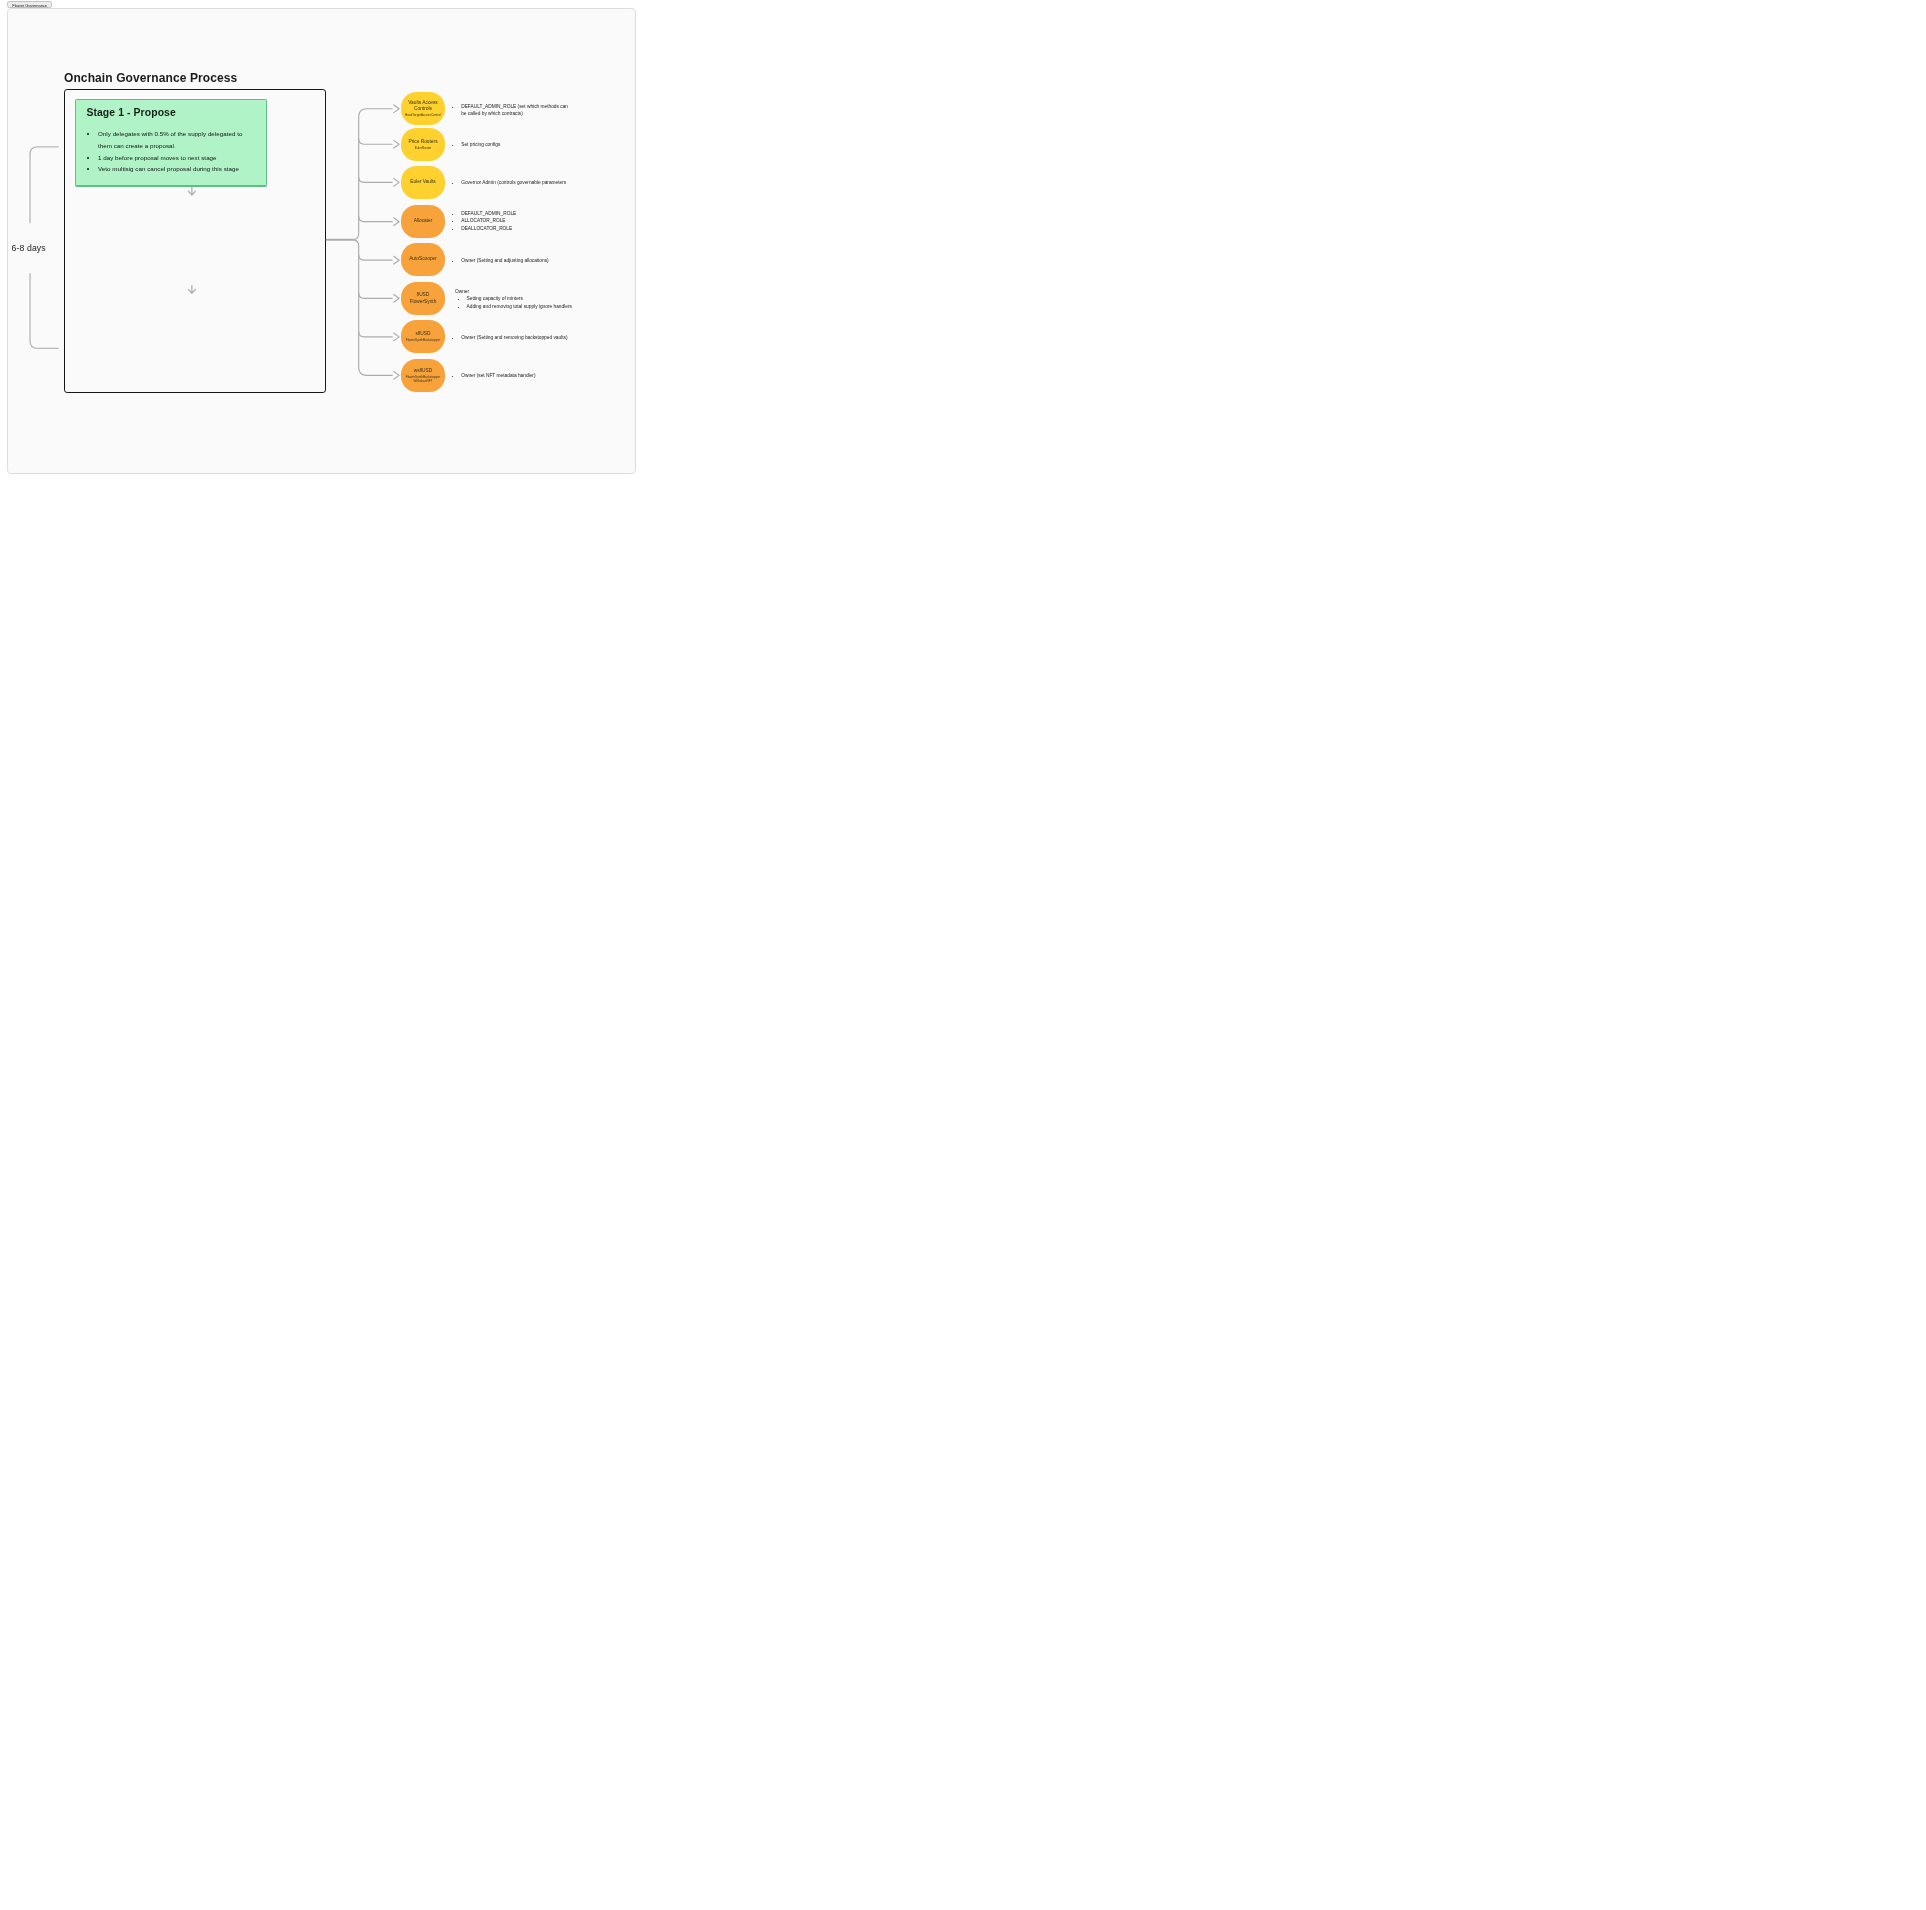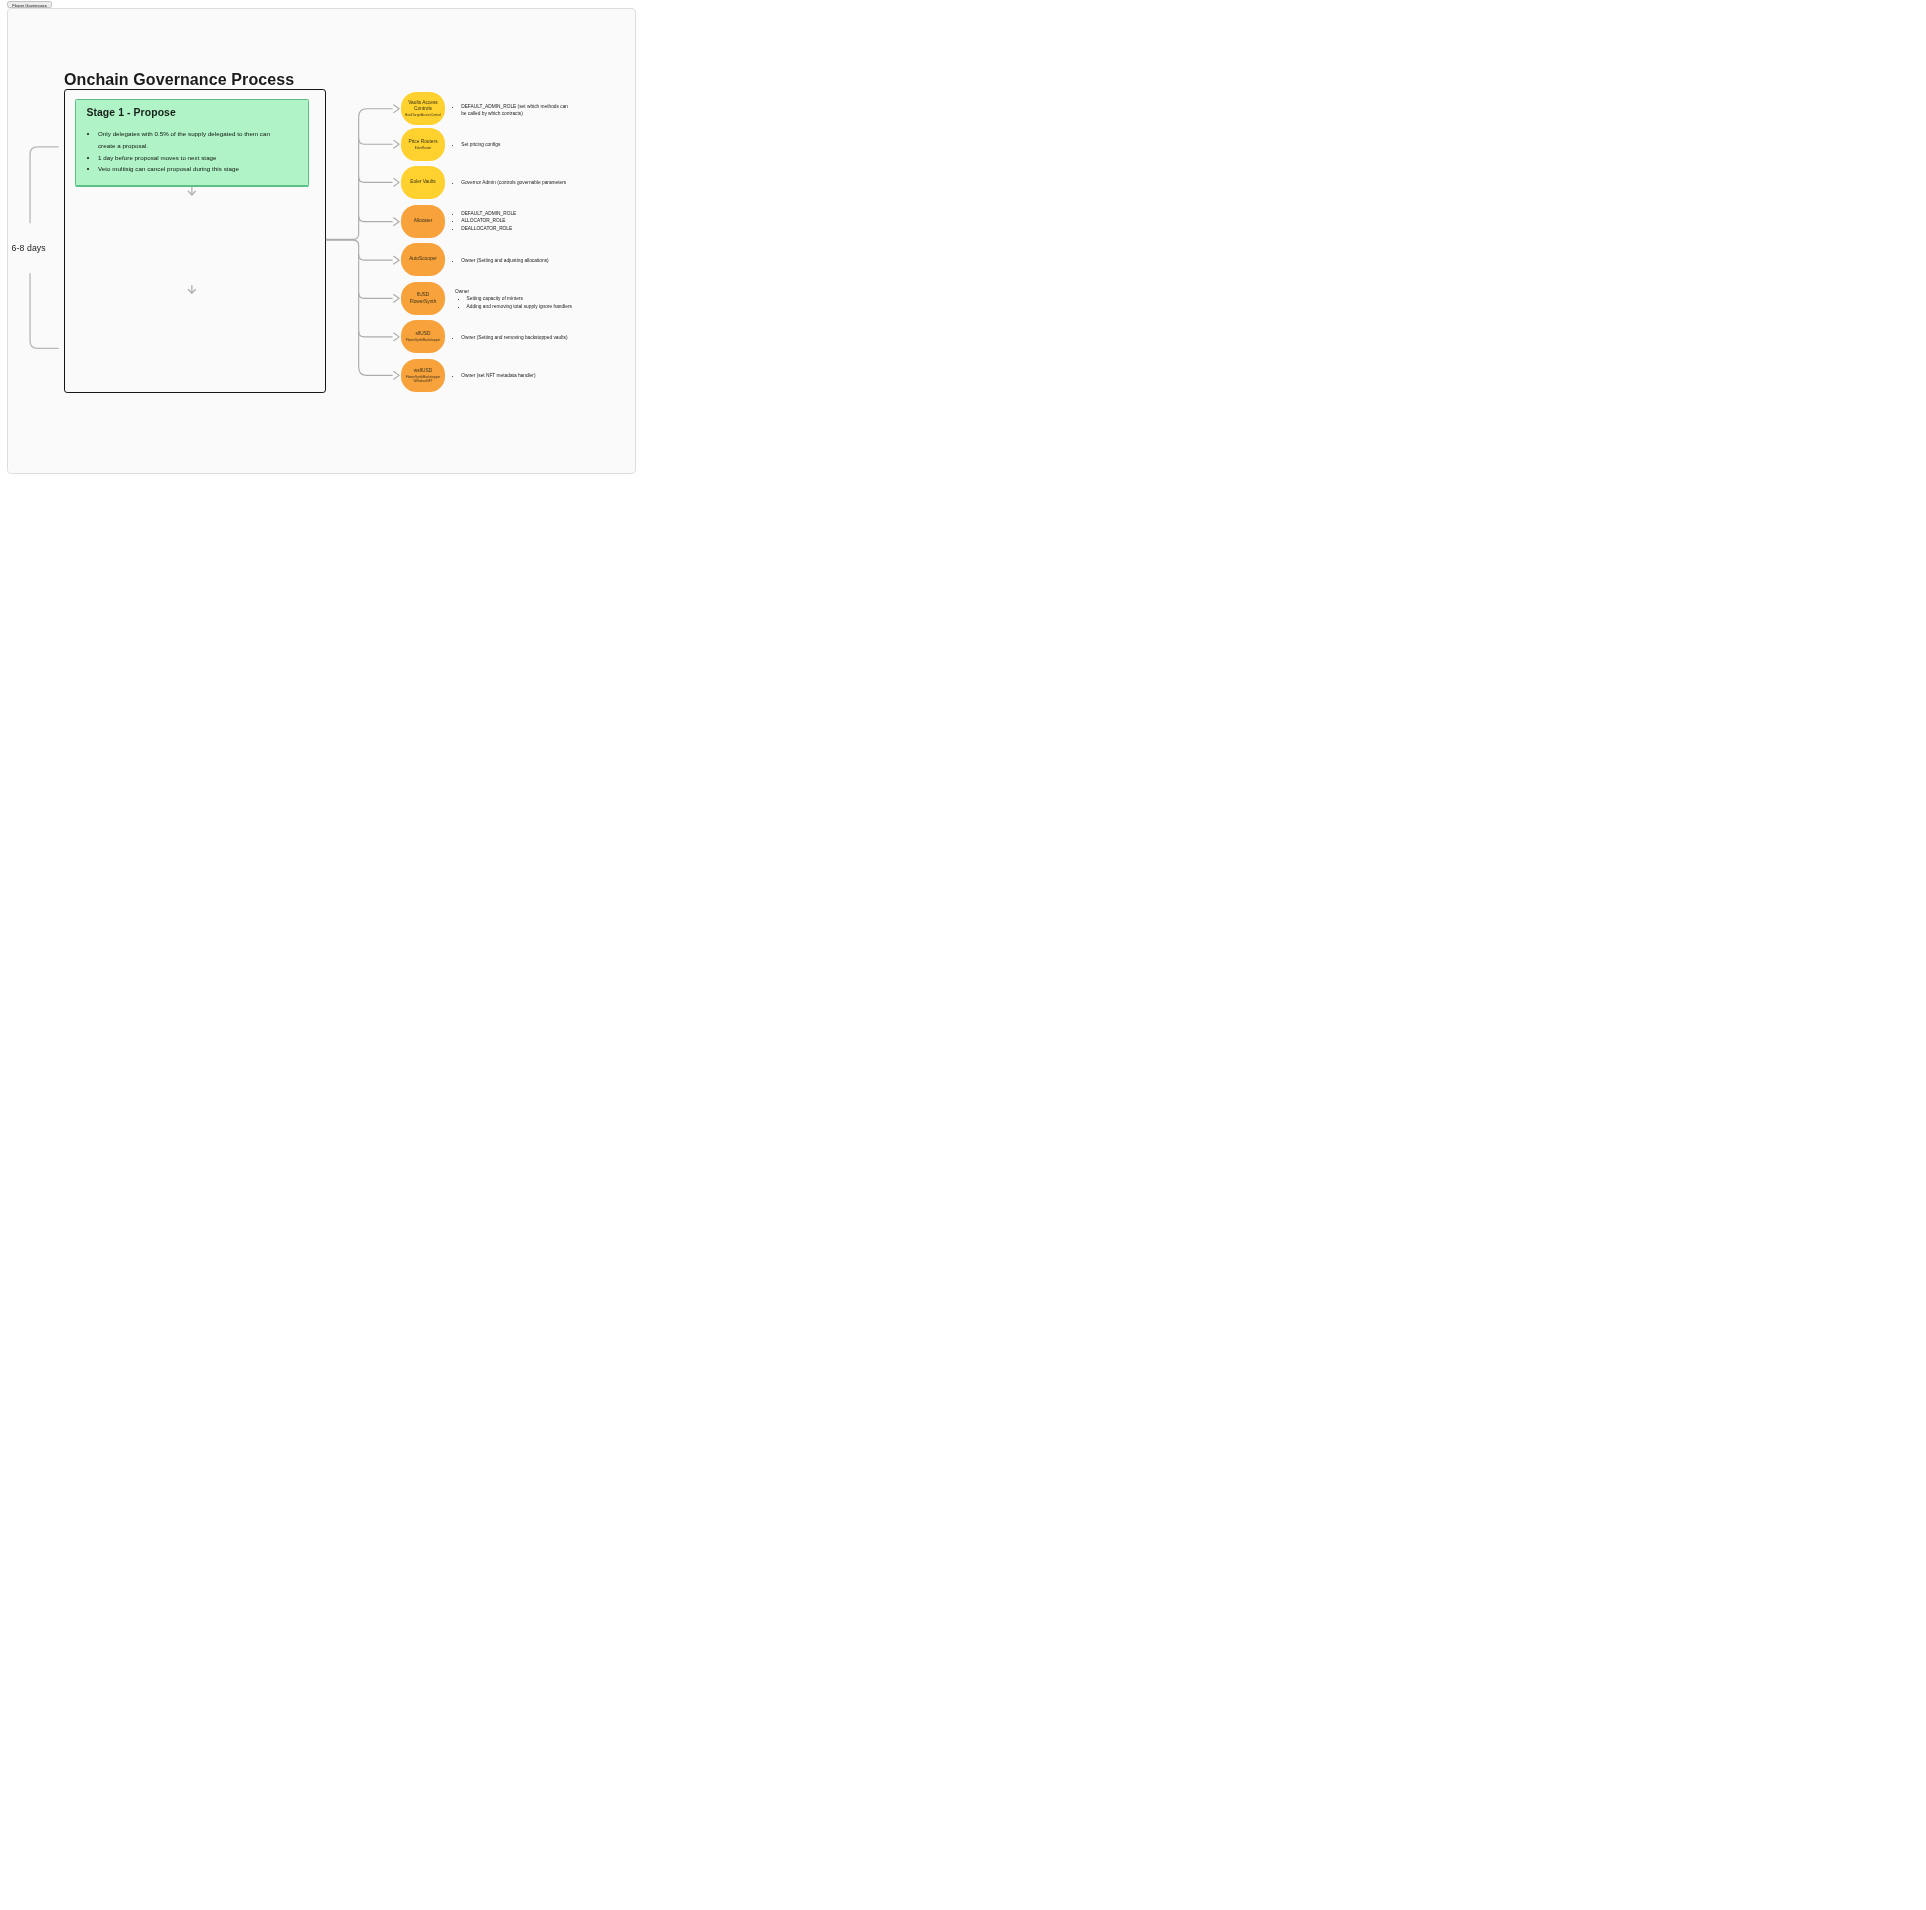--- a/index.html
+++ b/index.html
@@ -13,29 +13,29 @@
     position:absolute;left:7.3px;top:8px;width:629px;height:466px;
     background:#fafafa;border:0.8px solid #dddddd;border-radius:4.6px;
   }
   .frame-tab{
     position:absolute;left:7.3px;top:1.2px;height:7.3px;padding:0.8px 3.9px 1.2px 3.9px;
     background:#ececec;border:0.4px solid #c2c2c2;border-radius:2.3px;
     font-size:4px;font-weight:500;color:#141414;white-space:nowrap;line-height:5px;
   }
   .diagram-title{
     position:absolute;left:64px;top:71px;
-    font-size:16px;font-weight:600;color:#1b1b1b;letter-spacing:0.1px;
+    font-size:12px;font-weight:600;color:#1b1b1b;letter-spacing:0.1px;
   }
   
   .outer-box{
     position:absolute;left:64px;top:89px;width:262px;height:304px;
     border:1.2px solid #161616;border-radius:3.1px;background:transparent;
   }
   .stage-box{
-    position:absolute;left:9.6px;width:234px;height:87px;
+    position:absolute;left:9.6px;width:192px;height:87px;
     background:var(--stage-green);
     border:0.8px solid var(--stage-border);
     box-shadow:0 1.5px 0 -0.4px var(--stage-border);
     border-radius:1.5px;padding:6.5px 10.8px 0 10.8px;
   }
   .stage-1{top:9.2px;} .stage-2{top:108px;} .stage-3{top:206px;}
   .stage-heading{font-size:10.4px;font-weight:600;color:#17211a;letter-spacing:0.1px;}
   .stage-bullets{margin:10.8px 0 0 0;padding:0 0 0 11.6px;list-style:disc;}
   .stage-bullets li{
     font-size:6.2px;line-height:11.6px;color:#10140f;max-width:181px;letter-spacing:0.04px;

